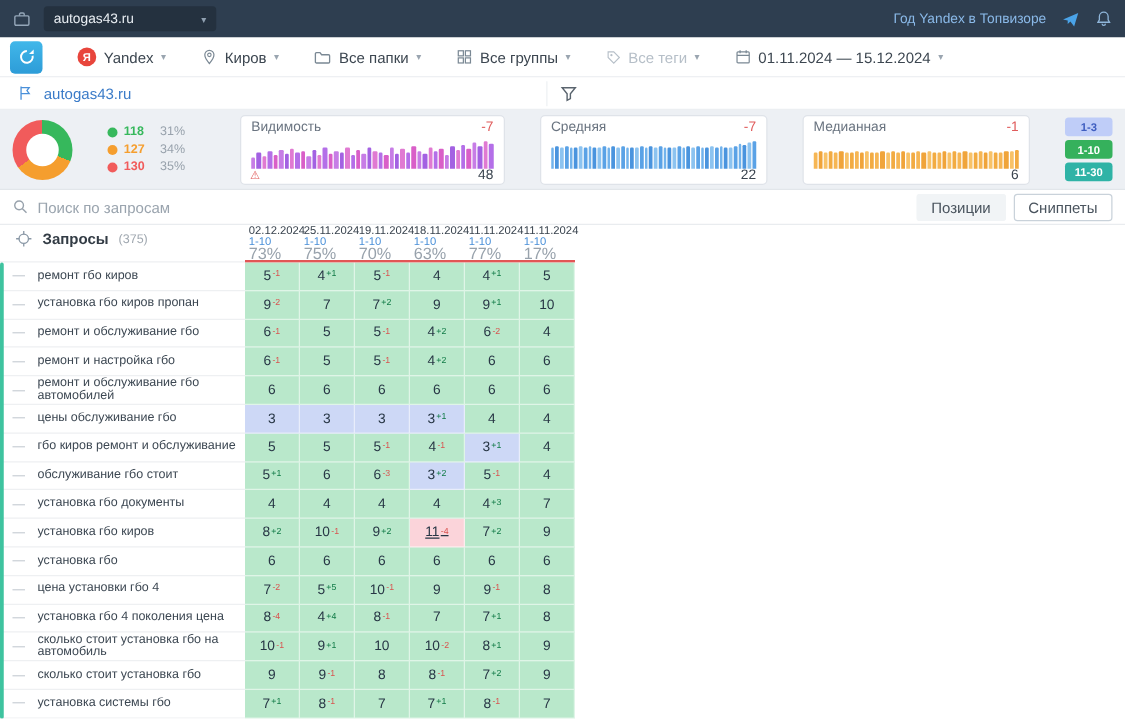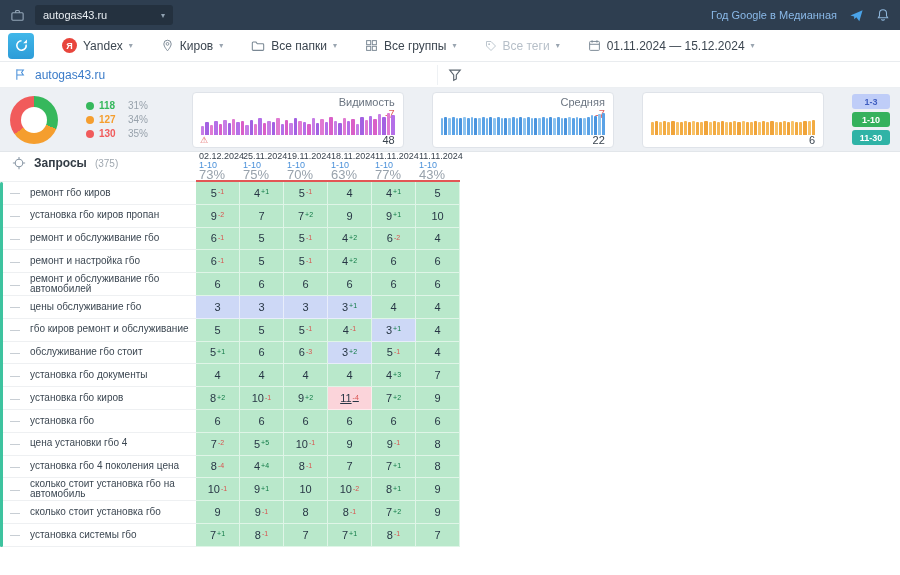--- a/index.html
+++ b/index.html
@@ -35,21 +35,21 @@
   .summary { height:64px; background:#edf0f4; border-bottom:1px solid #e2e6ea; display:flex; align-items:center; padding:0 10px; gap:28px; }
   .donut { width:48px; height:48px; border-radius:50%; position:relative; flex:none; }
   .donut::after { content:""; position:absolute; inset:11px; border-radius:50%; background:#fff; }
   .legend { display:flex; flex-direction:column; justify-content:center; gap:3px; width:78px; flex:none; }
   .legend-row { display:flex; align-items:center; gap:5px; font-size:10px; }
   .legend-row .dot { width:8px; height:8px; border-radius:50%; flex:none; }
   .legend-row .l-count { font-weight:bold; width:24px; }
   .legend-row .l-pct { color:#98a2ac; }
   .card { flex:1; height:56px; background:#fff; border:1px solid #dfe3e9; border-radius:4px; padding:3px 8px; position:relative; }
   .card.first { flex:1.18; }
-  .card-head { display:flex; justify-content:space-between; align-items:flex-end; font-size:11px; color:#6a7480;flex-direction:column; }
+  .card-head { display:flex; justify-content:space-between; align-items:flex-start; font-size:11px; color:#6a7480; }
   .card-delta { color:#e05c5c; font-size:11px; }
   .spark { position:absolute; left:8px; right:8px; top:19px; height:23px; display:flex; align-items:flex-end; gap:1px; }
   .bar { flex:1; border-radius:1px 1px 0 0; }
   .card-value { position:absolute; right:8px; bottom:1px; font-size:11px; color:#39434e; }
   .warn { position:absolute; left:7px; bottom:2px; color:#e05c5c; font-size:9px; line-height:10px; }
   .badges { display:flex; flex-direction:column; gap:3px; width:38px; flex:none; }
   .badge { height:15px; border-radius:3px; font-size:9px; font-weight:bold; display:flex; align-items:center; justify-content:center; cursor:pointer; }
 
   
   .controls-row { height:28px; display:flex; align-items:center; justify-content:space-between; padding:0 10px; border-bottom:1px solid #e9ecef; background:#fff; }
@@ -101,21 +101,21 @@
             <rect x="2" y="5" width="12" height="8" rx="1" fill="none" stroke="#94a6b8" stroke-width="1.2"></rect>
             <path d="M6 5 V3.6 a1 1 0 0 1 1-1 h2 a1 1 0 0 1 1 1 V5" fill="none" stroke="#94a6b8" stroke-width="1.2"></path>
           </svg>
       </span>
       <div class="project-select">
         <span>autogas43.ru</span>
         <span class="chev">▾</span>
       </div>
     </div>
     <div class="tb-right">
-      <a class="promo-link">Год Google в Медианная</a>
+      <a class="promo-link">Год Yandex в Топвизоре</a>
       <span>
         <svg width="15" height="15" viewBox="0 0 16 16">
             <path d="M1.5 8 L14.5 2.5 L11 14 L7.8 9.8 L5.5 12 L5.5 9 Z" fill="#4aa3e8"></path>
           </svg>
       </span>
       <span>
         <svg width="14" height="14" viewBox="0 0 16 16">
             <path d="M8 2 a4 4 0 0 1 4 4 v3 l1.3 2.2 H2.7 L4 9 V6 a4 4 0 0 1 4-4 z M6.5 12.5 a1.5 1.5 0 0 0 3 0" fill="none" stroke="#8fb6da" stroke-width="1.2"></path>
           </svg>
       </span>
@@ -326,20 +326,24 @@
           <div class="bar" style="height: 70%; background: rgb(140, 195, 240);"></div>
           <div class="bar" style="height: 76%; background: rgb(90, 162, 230);"></div>
           <div class="bar" style="height: 84%; background: rgb(114, 179, 236);"></div>
           <div class="bar" style="height: 80%; background: rgb(74, 148, 222);"></div>
           <div class="bar" style="height: 88%; background: rgb(140, 195, 240);"></div>
           <div class="bar" style="height: 92%; background: rgb(90, 162, 230);"></div>
         </div>
       <span class="card-value">22</span>
     </div>
     <div class="card">
+      <div class="card-head">
+        <span>Медианная</span>
+        <span class="card-delta">-1</span>
+      </div>
       <div class="spark">
           <div class="bar" style="height: 55%; background: rgb(246, 182, 84);"></div>
           <div class="bar" style="height: 58%; background: rgb(240, 164, 58);"></div>
           <div class="bar" style="height: 54%; background: rgb(248, 194, 104);"></div>
           <div class="bar" style="height: 57%; background: rgb(242, 171, 66);"></div>
           <div class="bar" style="height: 55%; background: rgb(246, 182, 84);"></div>
           <div class="bar" style="height: 58%; background: rgb(240, 164, 58);"></div>
           <div class="bar" style="height: 56%; background: rgb(248, 194, 104);"></div>
           <div class="bar" style="height: 54%; background: rgb(242, 171, 66);"></div>
           <div class="bar" style="height: 57%; background: rgb(246, 182, 84);"></div>
@@ -378,20 +382,35 @@
       <span class="card-value">6</span>
     </div>
 
     <div class="badges">
         <div class="badge" style="background: rgb(191, 205, 248); color: rgb(63, 94, 192);">1-3</div>
         <div class="badge" style="background: rgb(53, 177, 92); color: rgb(255, 255, 255);">1-10</div>
         <div class="badge" style="background: rgb(47, 179, 166); color: rgb(255, 255, 255);">11-30</div>
       </div>
   </div>
 
+  <div class="controls-row">
+    <div class="searchbox">
+      <span>
+        <svg width="13" height="13" viewBox="0 0 16 16">
+            <circle cx="6.5" cy="6.5" r="4.3" fill="none" stroke="#98a2ac" stroke-width="1.4"></circle>
+            <path d="M9.8 9.8 L13.8 13.8" stroke="#98a2ac" stroke-width="1.4"></path>
+          </svg>
+      </span>
+      <input type="text" placeholder="Поиск по запросам" style="">
+    </div>
+    <div class="tabs">
+      <button class="tab">Позиции</button>
+      <button class="tab active">Сниппеты</button>
+    </div>
+  </div>
 
   <div class="table-area">
     <div class="thead">
       <div class="q-head">
         <span>
           <svg width="14" height="14" viewBox="0 0 16 16">
               <circle cx="8" cy="8" r="4.3" fill="none" stroke="#8a98a6" stroke-width="1.2"></circle>
               <path d="M8 1 v3 M8 12 v3 M1 8 h3 M12 8 h3" stroke="#8a98a6" stroke-width="1.2"></path>
             </svg>
         </span>
@@ -420,21 +439,21 @@
             <div class="ch-pct">63%</div>
           </div>
           <div class="col-head">
             <div class="ch-date">11.11.2024</div>
             <div class="ch-range">1-10</div>
             <div class="ch-pct">77%</div>
           </div>
           <div class="col-head">
             <div class="ch-date">11.11.2024</div>
             <div class="ch-range">1-10</div>
-            <div class="ch-pct">43%</div>
+            <div class="ch-pct">17%</div>
           </div>
         </div>
     </div>
     <div class="tbody">
         <div class="row">
           <div class="q-cell">
             <span class="dash">—</span>
             <span class="q-text">ремонт гбо киров</span>
           </div>
           <div class="cells">

